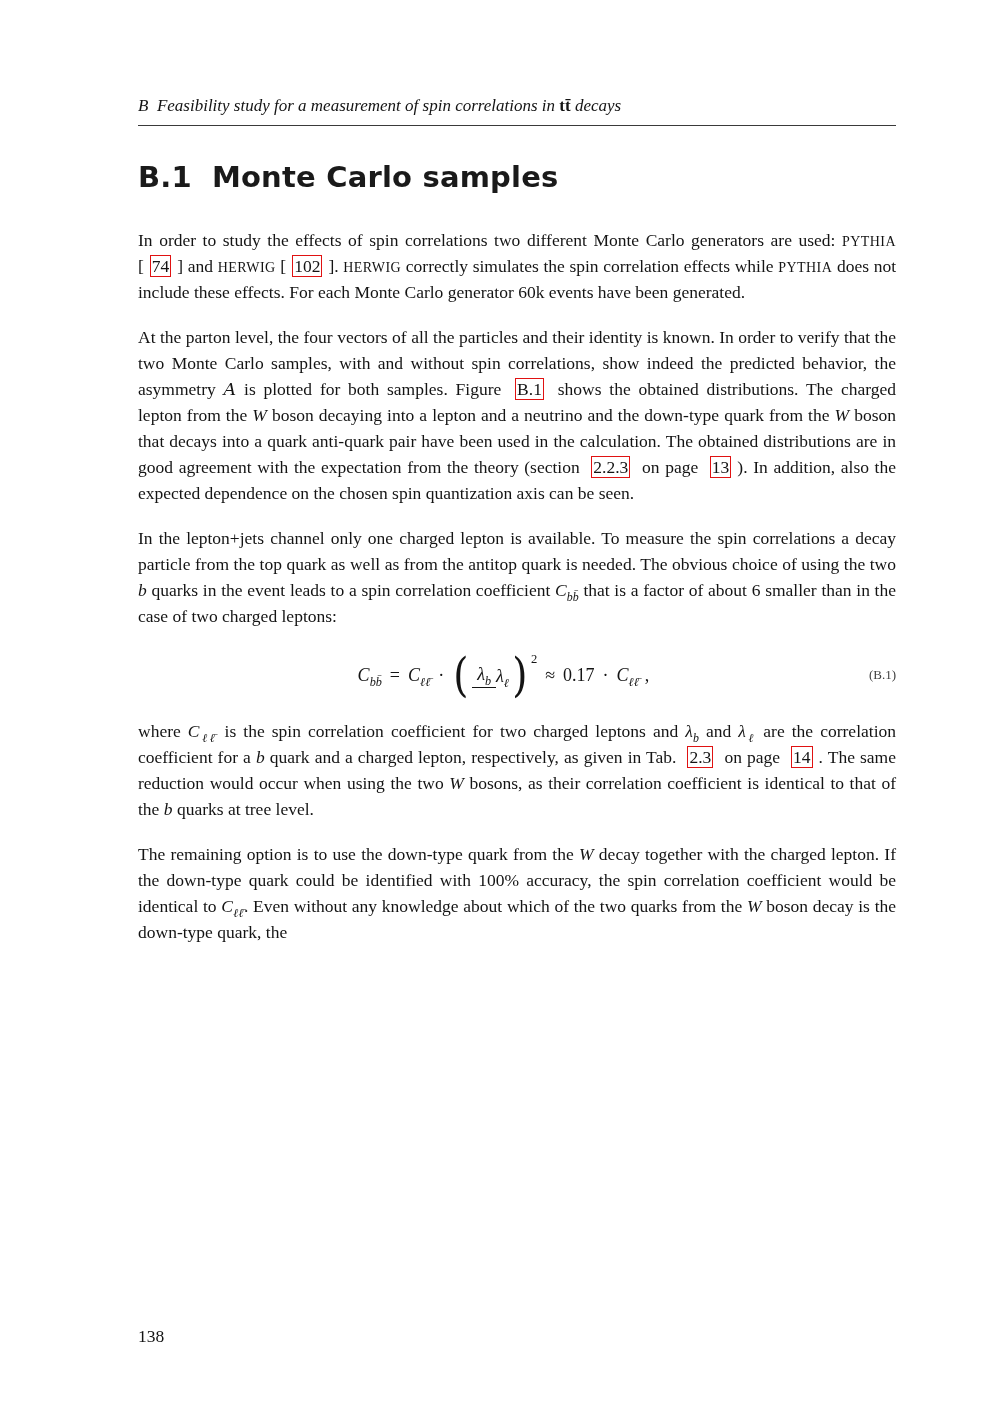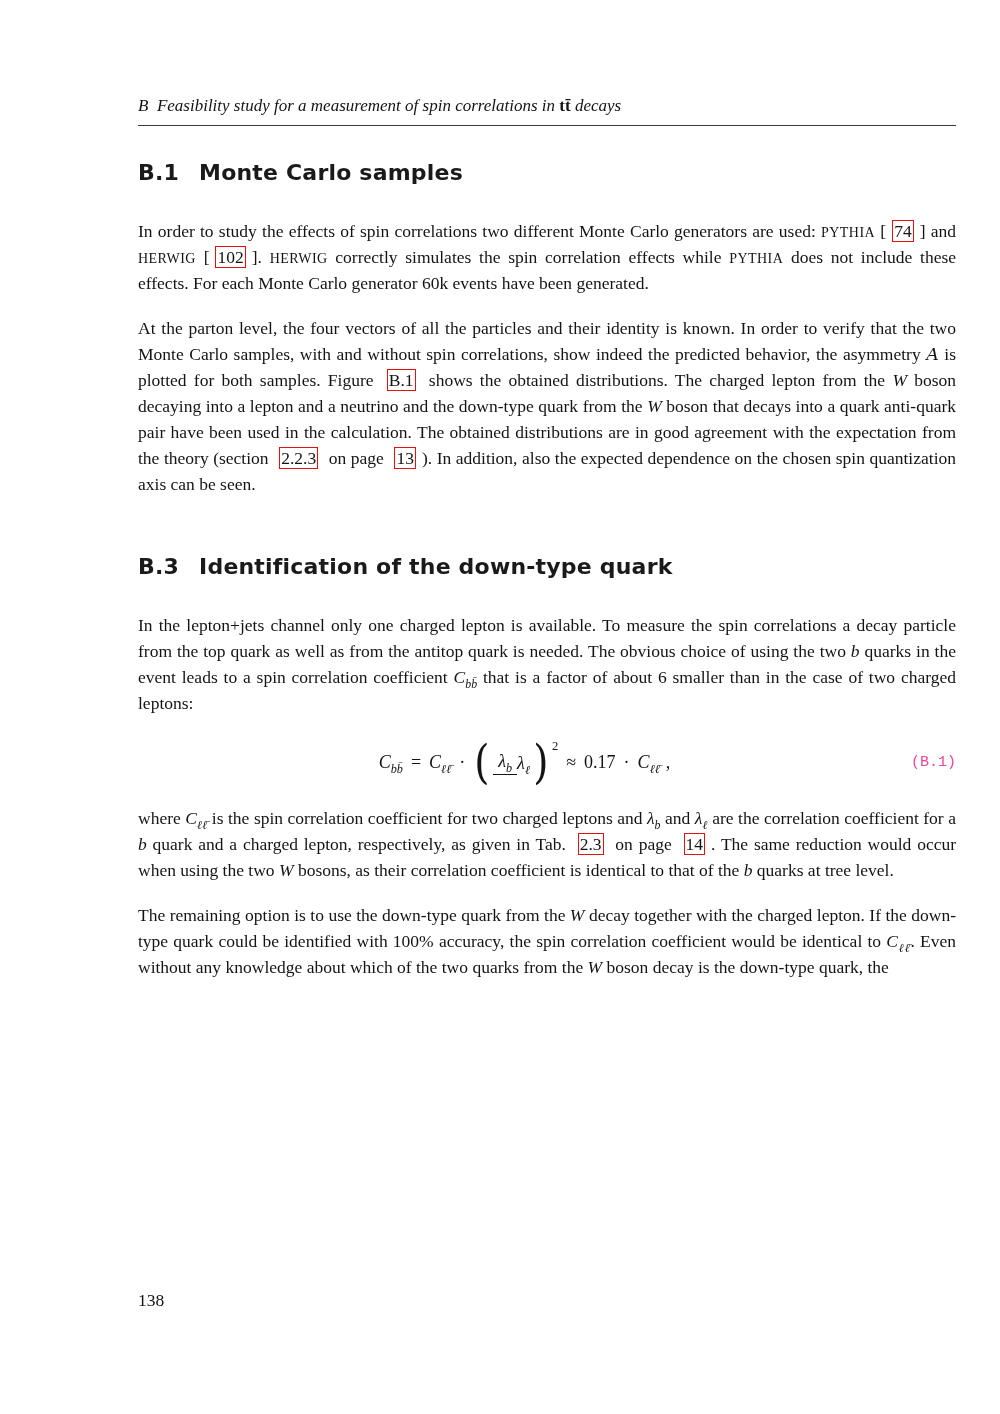--- a/index.html
+++ b/index.html
@@ -2,38 +2,38 @@
 <html><head>
 <meta charset="utf-8">
 <style>
   html, body { margin: 0; padding: 0; background: #ffffff; }
   .page {
     position: relative;
     width: 1000px;
     height: 1414px;
     margin: 0 auto;
     box-sizing: border-box;
-    padding: 96px 44px 0 138px;
+    padding: 96px 104px 0 138px;
     background: #ffffff;
     font-family: "Liberation Serif", serif;
     font-size: 17.5px;
     color: #141414;
     overflow: hidden;
   }
   .doc-header {
     font-style: italic;
     font-size: 17px;
     padding-bottom: 9px;
     border-bottom: 1px solid #3a3a3a;
     white-space: nowrap;
   }
   .section-heading {
     font-family: "DejaVu Sans", sans-serif;
     font-weight: bold;
-    font-size: 22px;
+    font-size: 29px;
     color: #1a1a1a;
     margin: 56px 0 34px 0;
     letter-spacing: 0.2px;
   }
   .section-heading.first { margin-top: 34px; }
   .section-number { margin-right: 20px; }
   .para {
     text-align: justify;
     line-height: 1.485;
     margin: 0 0 15px 0;
@@ -78,49 +78,46 @@
   .frac-den { padding-top: 2px; }
   .eq-paren {
     font-size: 255%;
     font-weight: 200;
     line-height: 0.85;
     font-family: "DejaVu Serif", serif;
     transform: scaleX(0.85);
   }
   .eq-sup { font-size: 0.70em; align-self: flex-start; margin: -4px 0 0 2px; font-style: normal; }
   .eq-comma { margin-left: 6px; }
-  .equation-tag { font-size: 15px; color: #ec4899; font-family: Liberation Mono, monospace; }
+  .equation-tag { font-size: 13px; color: #404040; }
 
   .page-number {
     position: absolute;
     left: 138px;
-    top: 1290px;
+    top: 1326px;
     font-size: 17.5px;
     text-align: right;
   }
 </style>
 </head>
 <body>
 
 <div class="page">
 
   <div class="doc-header"><span class="seg-italic">B Feasibility study for a measurement of spin correlations in </span><span class="seg-boldupright">tt̄</span><span class="seg-italic"> decays</span></div>
 
   <h1 class="section-heading first">
     <span class="section-number">B.1</span><span>Monte Carlo samples</span>
   </h1>
 
   <p class="para"><span class="seg-plain">In order to study the effects of spin correlations two different Monte Carlo generators are used: </span><span class="seg-sc">PYTHIA</span><span class="seg-plain"> [</span><span class="seg-ref">74</span><span class="seg-plain">] and </span><span class="seg-sc">HERWIG</span><span class="seg-plain"> [</span><span class="seg-ref">102</span><span class="seg-plain">]. </span><span class="seg-sc">HERWIG</span><span class="seg-plain"> correctly simulates the spin correlation effects while </span><span class="seg-sc">PYTHIA</span><span class="seg-plain"> does not include these effects. For each Monte Carlo generator 60k events have been generated.</span></p>
 
 
   <p class="para"><span class="seg-plain">At the parton level, the four vectors of all the particles and their identity is known. In order to verify that the two Monte Carlo samples, with and without spin correlations, show indeed the predicted behavior, the asymmetry </span><span class="seg-cal">A</span><span class="seg-plain"> is plotted for both samples. Figure </span><span class="seg-ref">B.1</span><span class="seg-plain"> shows the obtained distributions. The charged lepton from the </span><span class="seg-mathit">W</span><span class="seg-plain"> boson decaying into a lepton and a neutrino and the down-type quark from the </span><span class="seg-mathit">W</span><span class="seg-plain"> boson that decays into a quark anti-quark pair have been used in the calculation. The obtained distributions are in good agreement with the expectation from the theory (section </span><span class="seg-ref">2.2.3</span><span class="seg-plain"> on page </span><span class="seg-ref">13</span><span class="seg-plain">). In addition, also the expected dependence on the chosen spin quantization axis can be seen.</span></p>
 
-  <h1 class="section-heading">
-    <span class="section-number">B.3</span><span>Identification of the down-type quark</span>
-  </h1>
 
   <p class="para"><span class="seg-plain">In the lepton+jets channel only one charged lepton is available. To measure the spin correlations a decay particle from the top quark as well as from the antitop quark is needed. The obvious choice of using the two </span><span class="seg-mathit">b</span><span class="seg-plain"> quarks in the event leads to a spin correlation coefficient </span><span class="seg-mathsub">C<sub class="seg-subscript">bb̄</sub></span><span class="seg-plain"> that is a factor of about 6 smaller than in the case of two charged leptons:</span></p>
 
   <div class="equation-row">
     <div class="equation-center">
       <span class="eq-inline">
         <span class="mvar"><span>C</span><sub class="msub">bb̄</sub></span>
         <span class="mop">=</span>
         <span class="mvar"><span>C</span><sub class="msub">ℓℓ̄</sub></span>
         <span class="mop">·</span>

